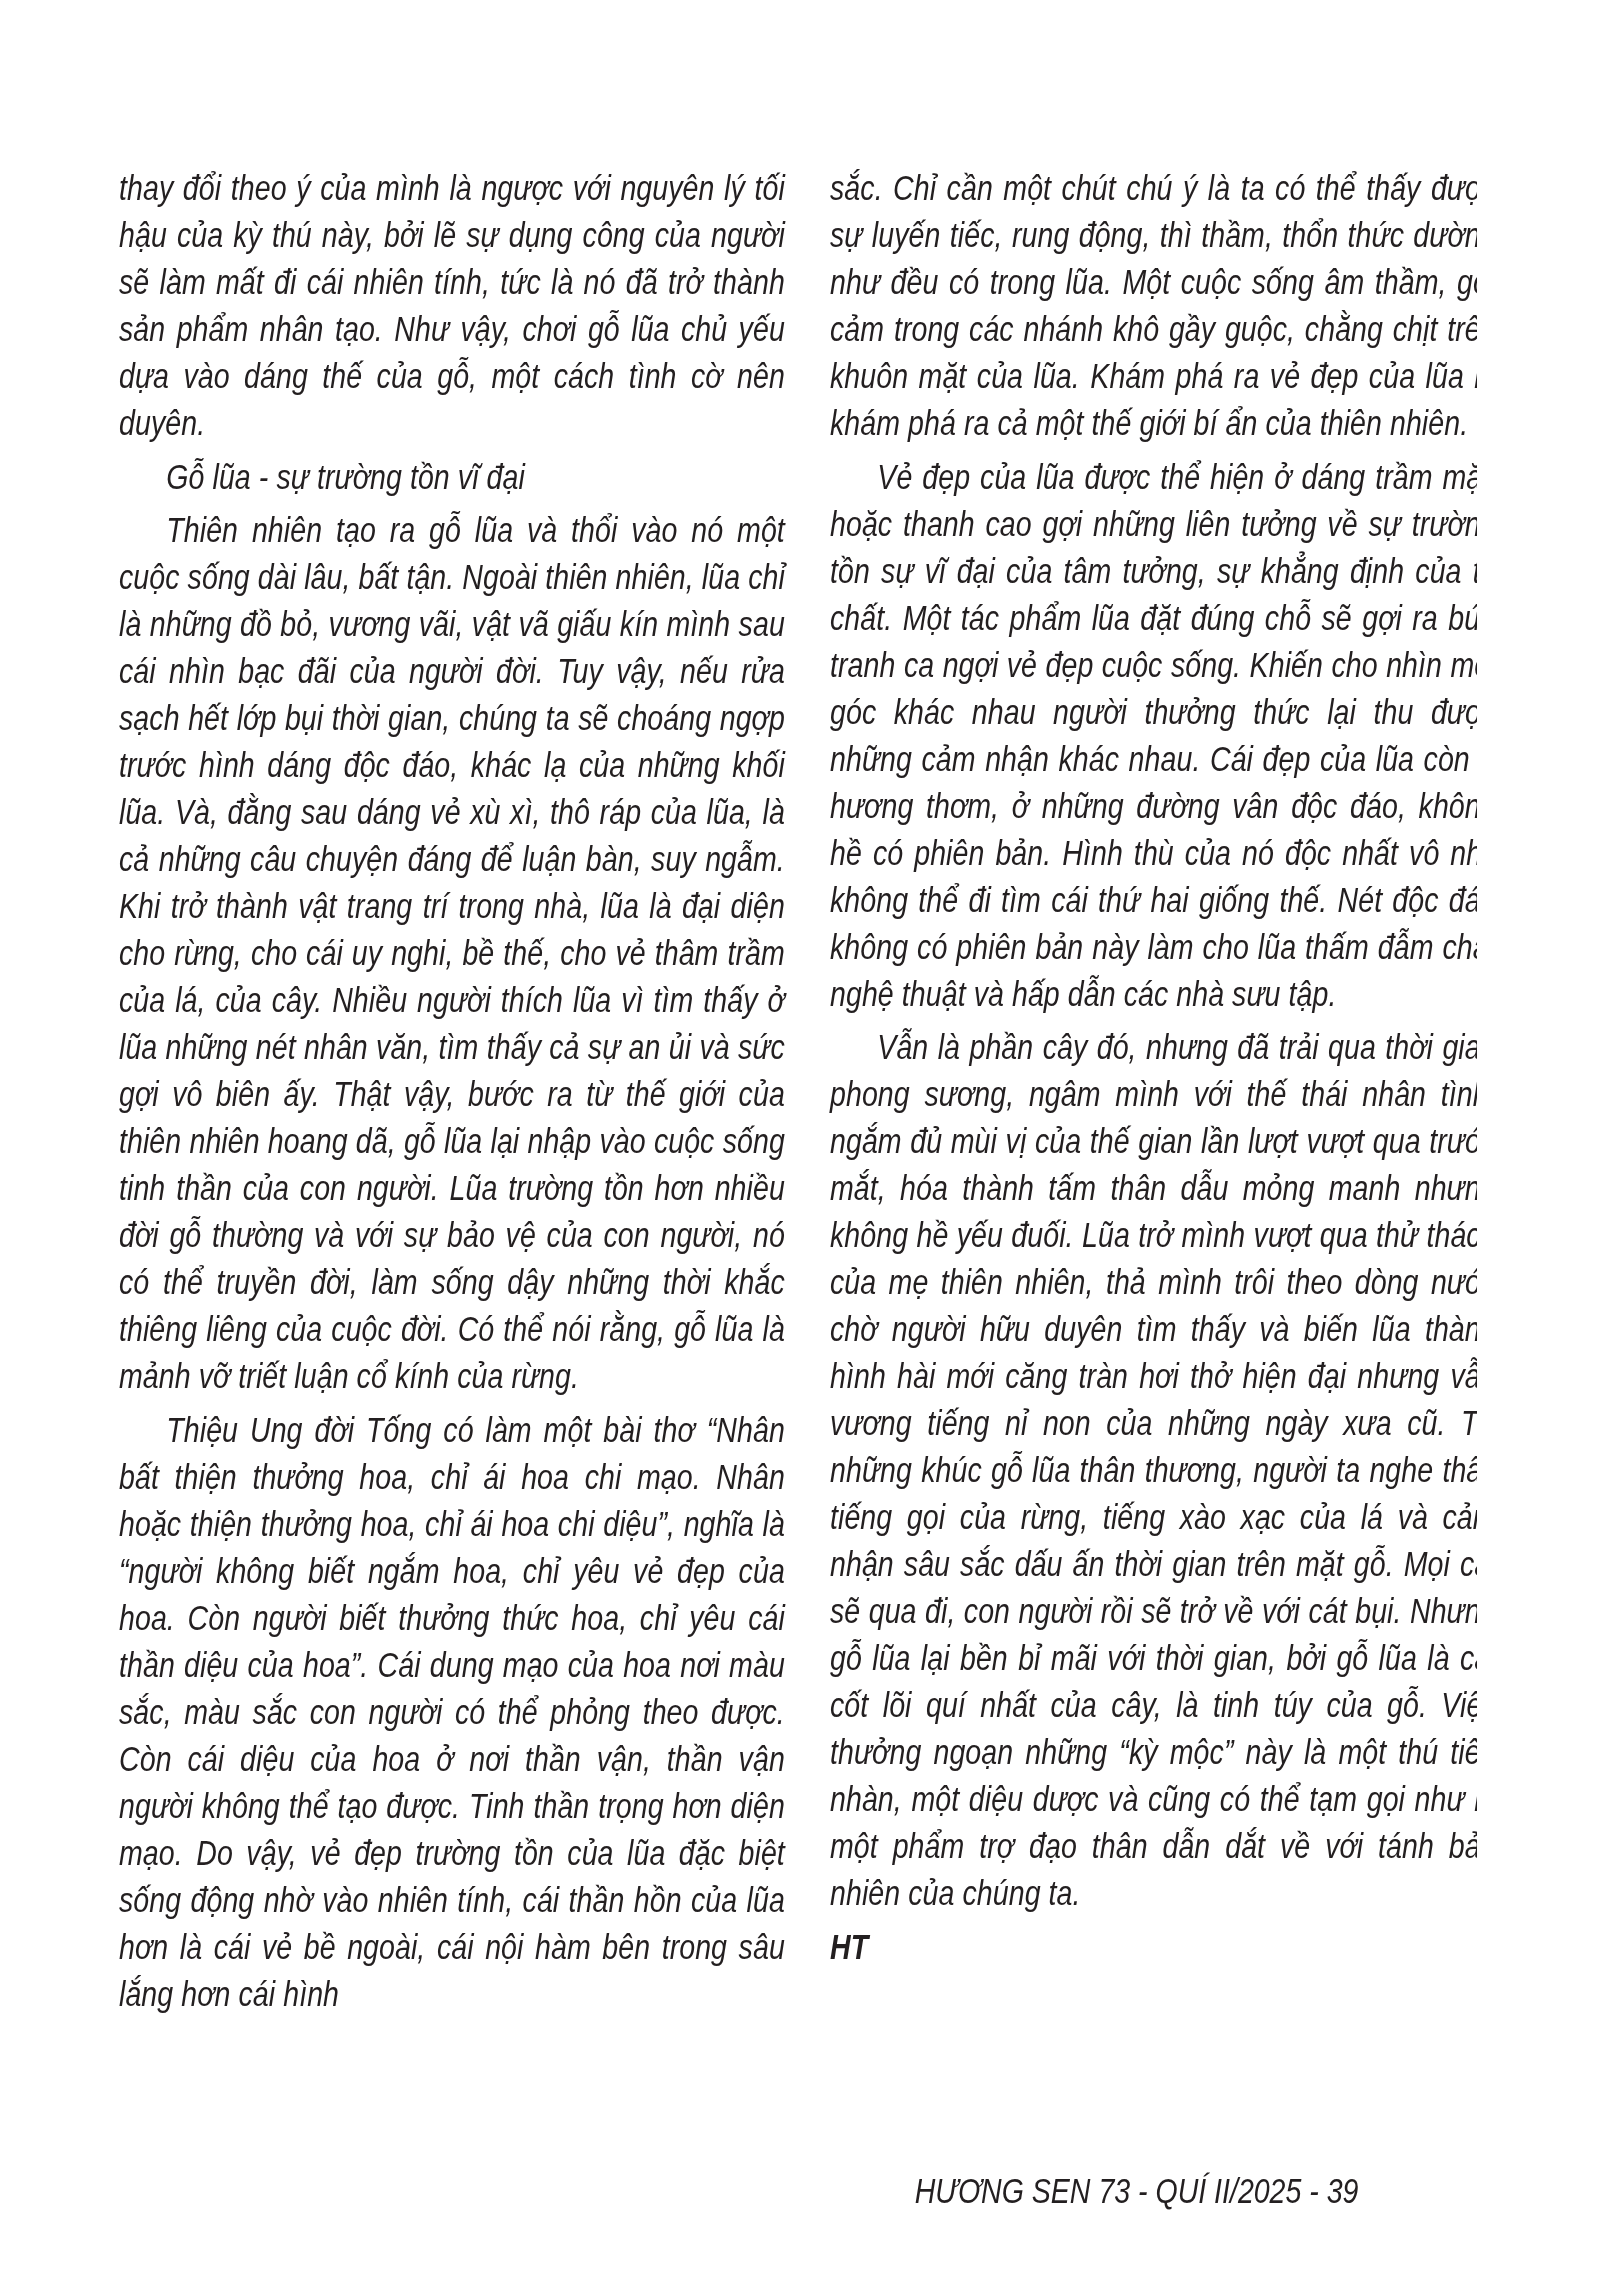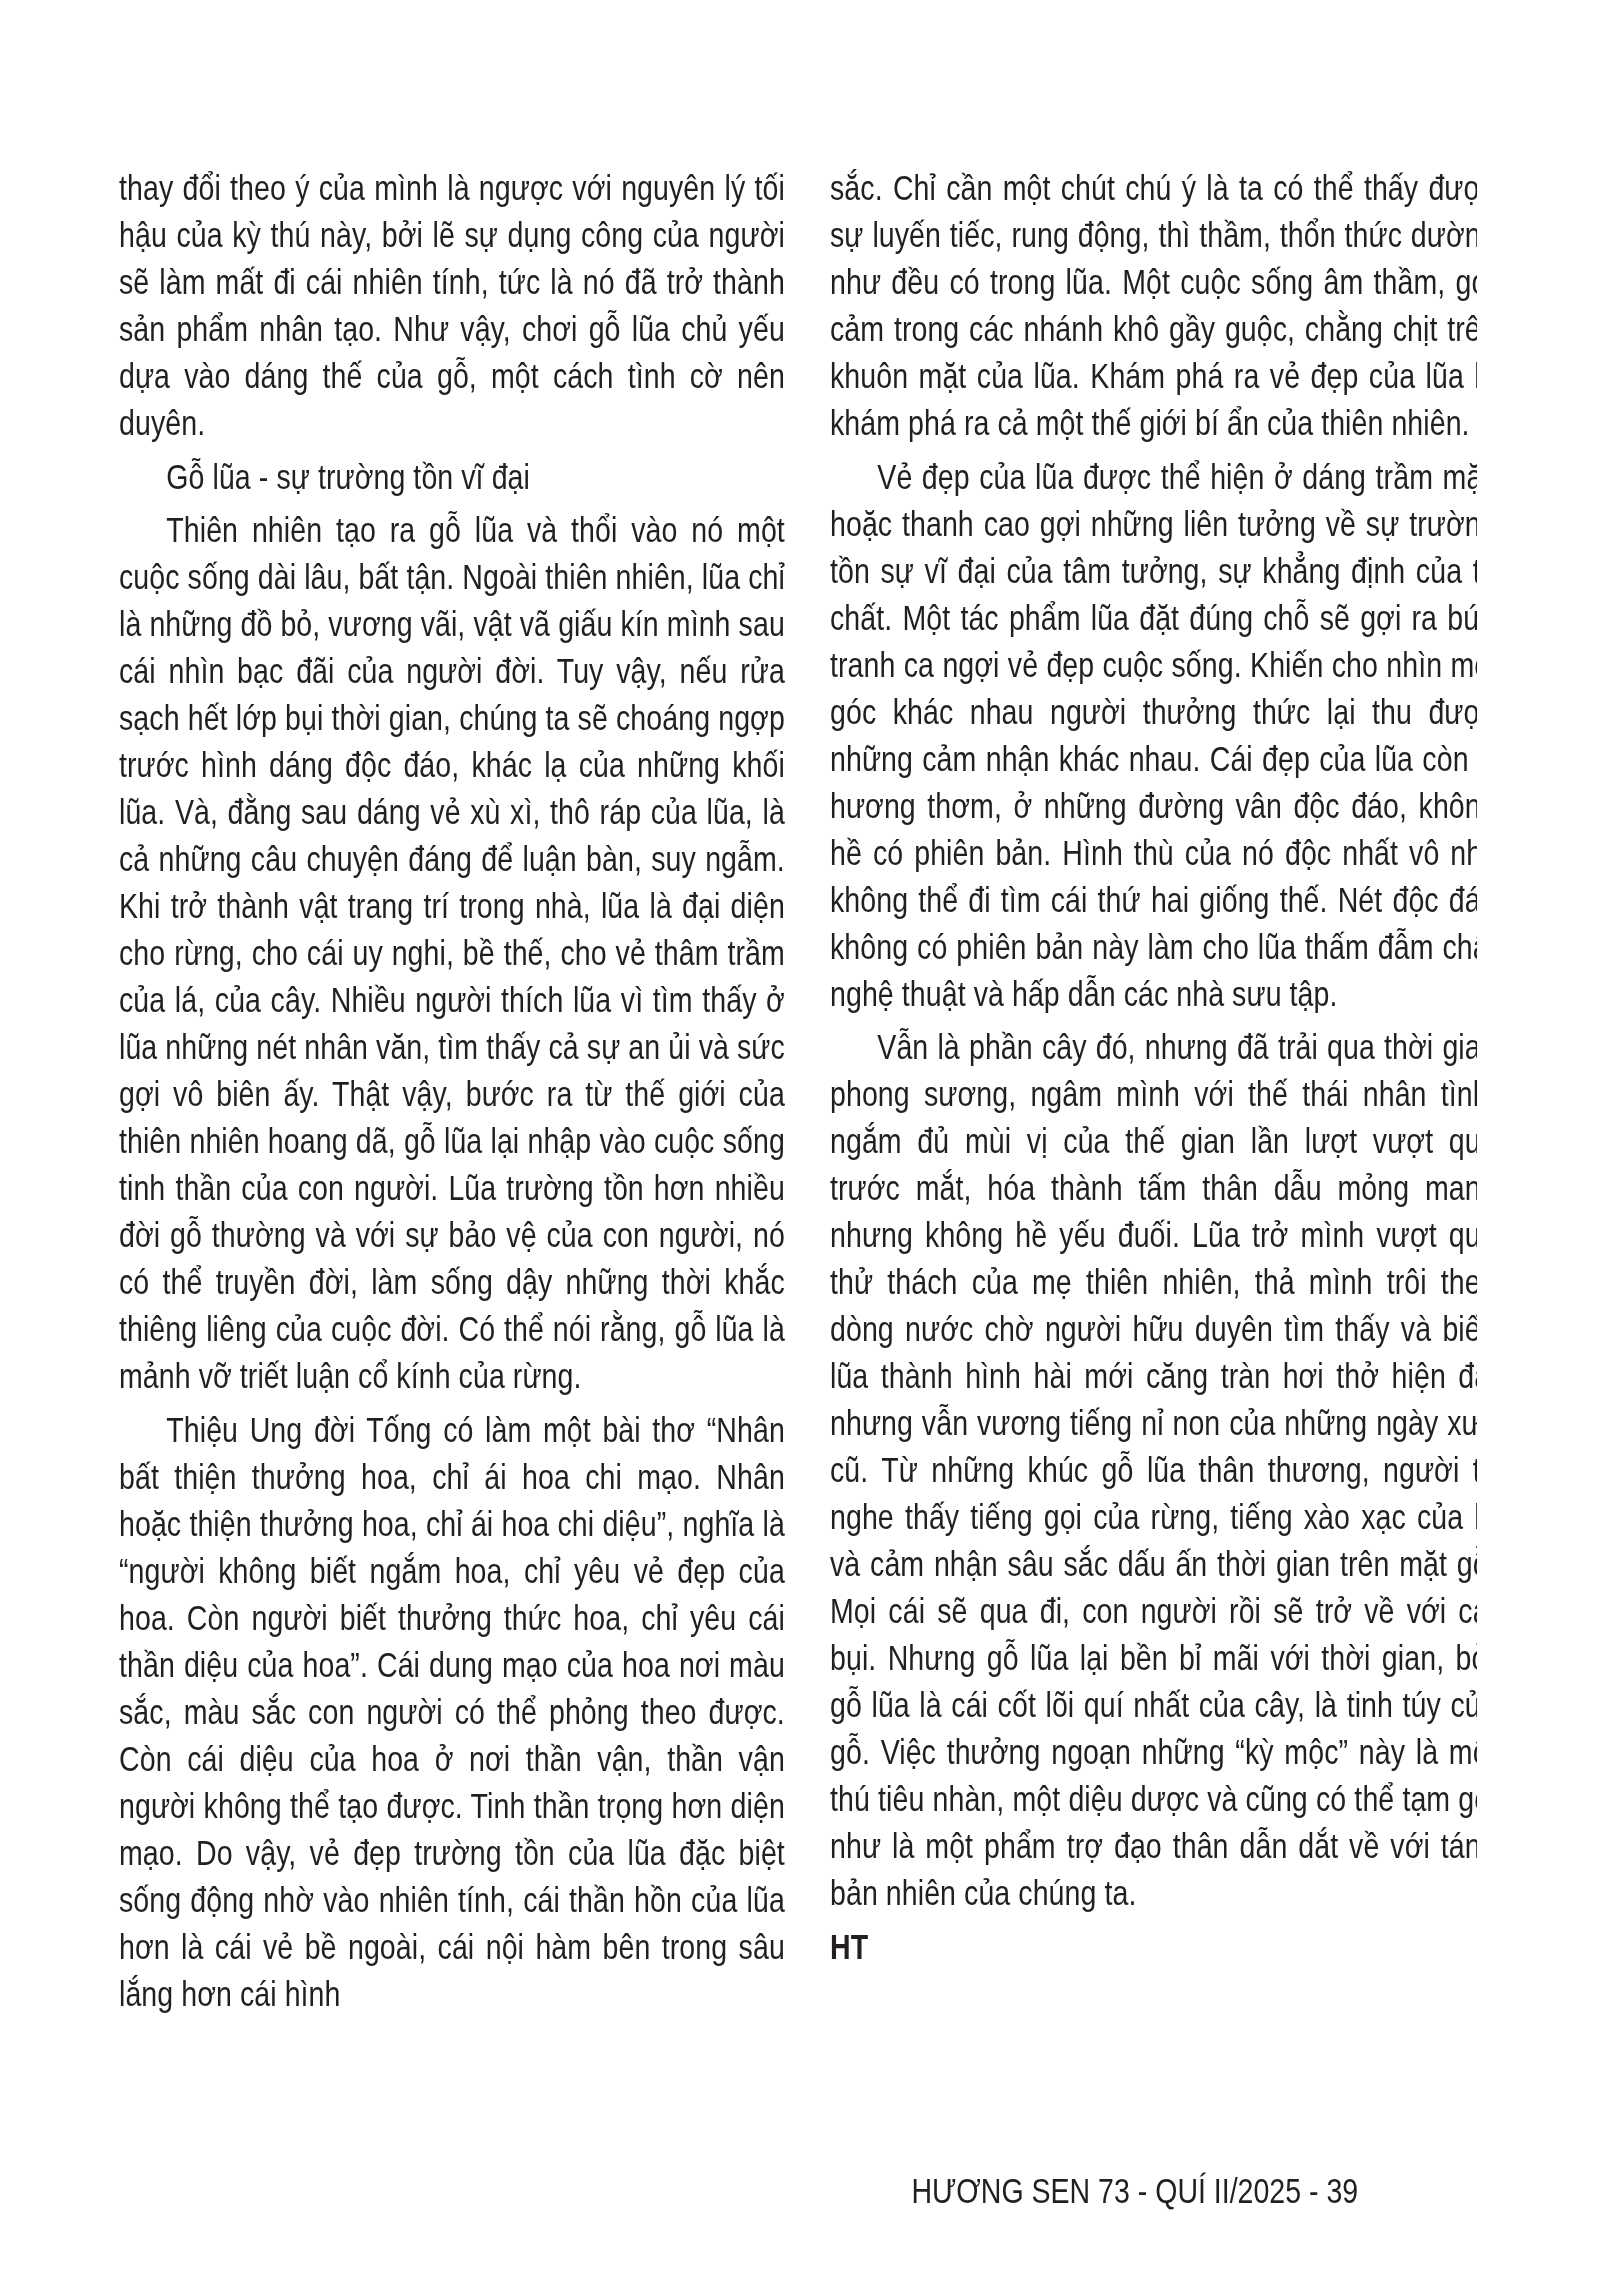--- a/index.html
+++ b/index.html
@@ -8,20 +8,21 @@
     background: #ffffff;
   }
   .page {
     position: relative;
     width: 1477px;
     height: 2295px;
     background: #ffffff;
     overflow: hidden;
     font-family: "Liberation Sans", "DejaVu Sans", sans-serif;
     color: #231f20;
+    font-style: italic;
   }
   
   .col {
     position: absolute;
     top: 164px;
     transform: scaleX(0.815);
     transform-origin: left top;
     font-size: 35px;
     line-height: 47px;
     letter-spacing: 0.1px;

